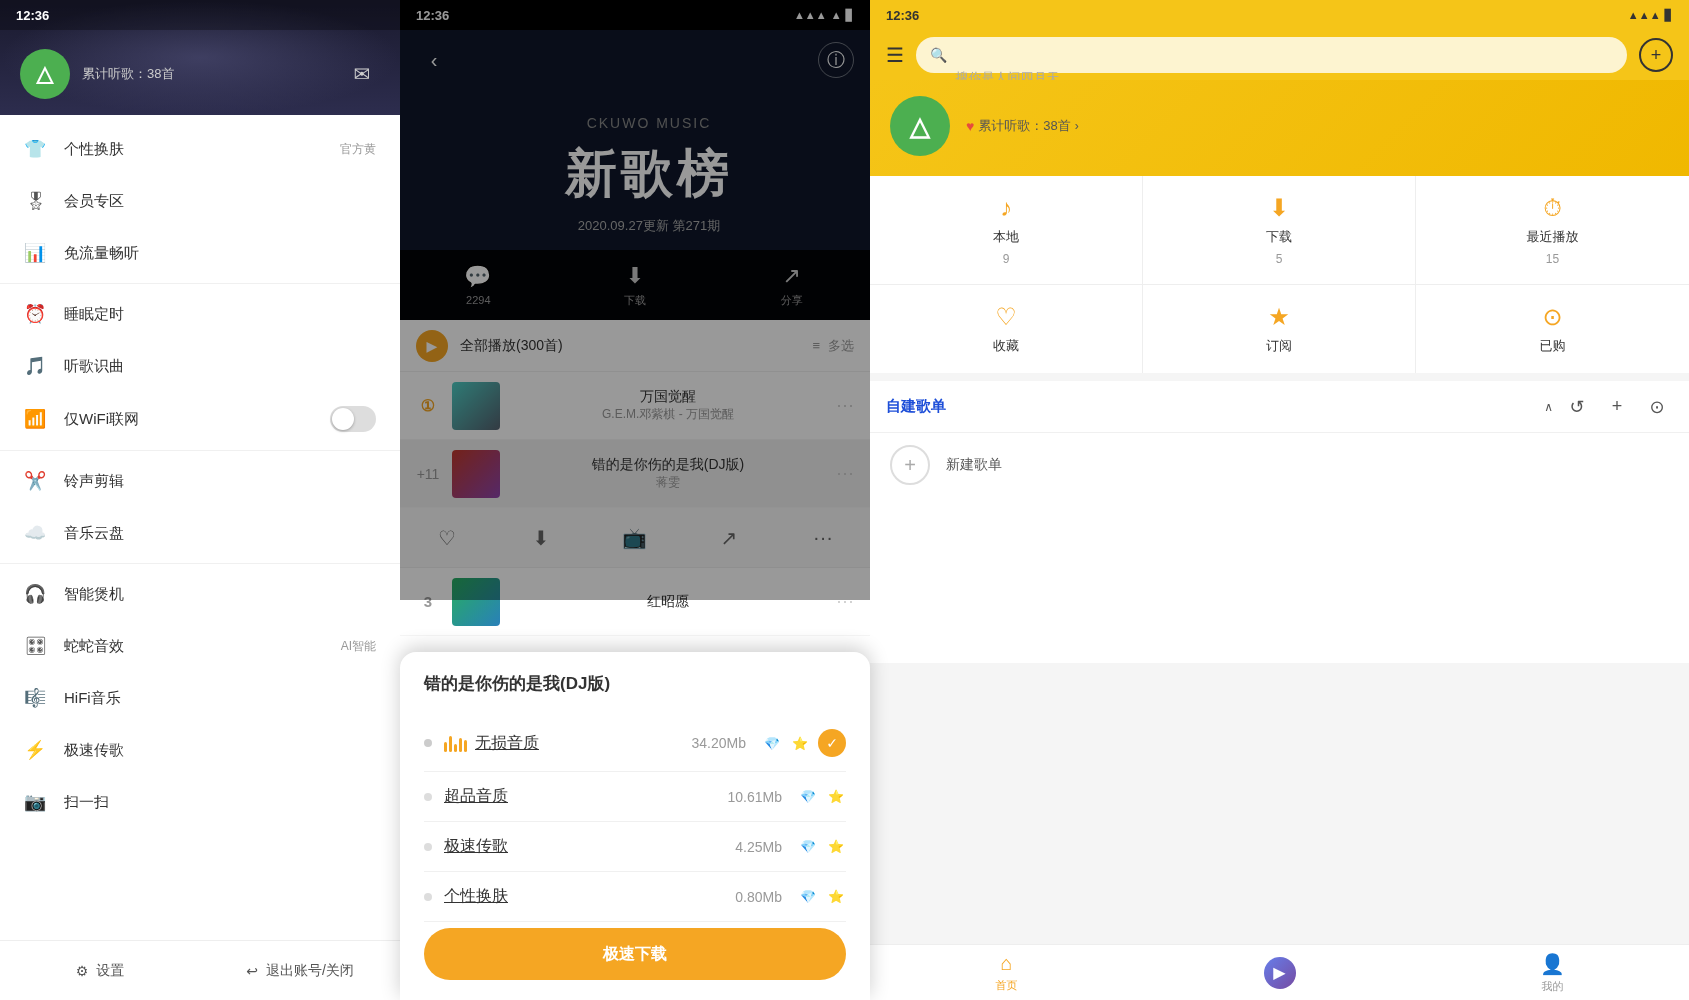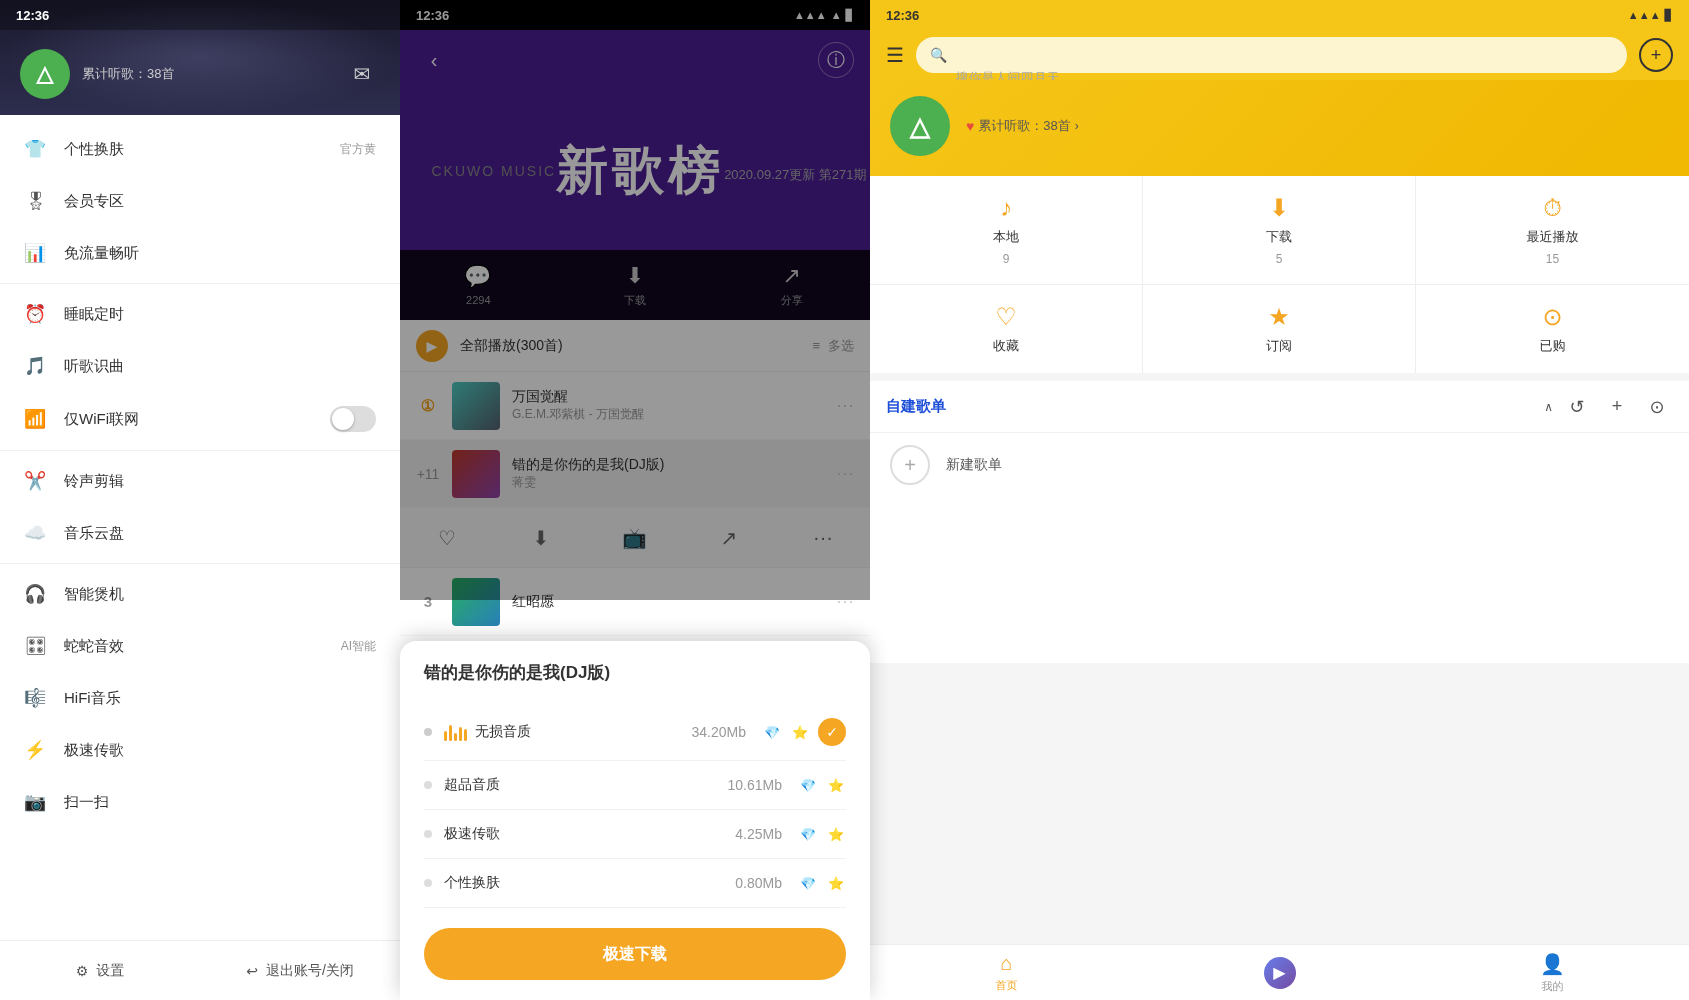--- a/index.html
+++ b/index.html
@@ -184,23 +184,23 @@
     .middle-top-banner {
       width: 100%;
       height: 290px;
       background: #000;
       position: relative;
       overflow: hidden;
     }
     .banner-dark-bg {
       width: 100%;
       height: 100%;
-      background: #4c1d95;
-      display: flex;
-      flex-direction: row;
+      background: #0f172a;
+      display: flex;
+      flex-direction: column;
       align-items: center;
       justify-content: center;
       padding-left: 28px;
     }
     .kuwo-logo {
       font-size: 14px;
       color: #888;
       letter-spacing: 2px;
       margin-bottom: 8px;
     }
@@ -348,21 +348,21 @@
       background: linear-gradient(135deg, #4ecdc4, #556270);
       flex-shrink: 0;
       overflow: hidden;
     }
     .song-thumb-2 {
       background: linear-gradient(135deg, #c0392b, #8e44ad);
     }
     .song-thumb-3 {
       background: linear-gradient(135deg, #27ae60, #2980b9);
     }
-    .song-info { flex: 1; overflow: hidden; }
+    .song-info { flex: 1; overflow: hidden; text-align: center; }
     .song-name { font-size: 14px; color: #333; white-space: nowrap; overflow: hidden; text-overflow: ellipsis; }
     .song-artist { font-size: 12px; color: #999; white-space: nowrap; overflow: hidden; text-overflow: ellipsis; }
     .song-more { color: #ccc; font-size: 18px; }
 
     
     .song-actions-row {
       height: 60px;
       background: #f9f9f9;
       display: flex;
       align-items: center;
@@ -417,21 +417,21 @@
       display: flex;
       align-items: flex-end;
       gap: 2px;
       height: 18px;
     }
     .wave-bar {
       width: 3px;
       background: #f5a623;
       border-radius: 2px;
     }
-    .quality-name { font-size: 14px; color: #333; flex: 1; }
+    .quality-name { font-size: 16px; color: #333; flex: 1; text-decoration: underline; }
     .quality-size { font-size: 14px; color: #999; margin-right: 8px; }
     .quality-badge {
       width: 20px;
       height: 20px;
       display: inline-flex;
       align-items: center;
       justify-content: center;
       font-size: 13px;
     }
     .vip-badge { color: #f5a623; }
@@ -451,21 +451,21 @@
       width: 100%;
       height: 52px;
       background: #f5a623;
       border-radius: 26px;
       display: flex;
       align-items: center;
       justify-content: center;
       color: white;
       font-size: 16px;
       font-weight: bold;
-      margin-top: 20px;
+      margin-top: 6px;
     }
     .popup-overlay {
       position: absolute;
       top: 0;
       left: 0;
       right: 0;
       height: calc(100% - 400px);
       background: rgba(0,0,0,0.4);
       z-index: 99;
     }

